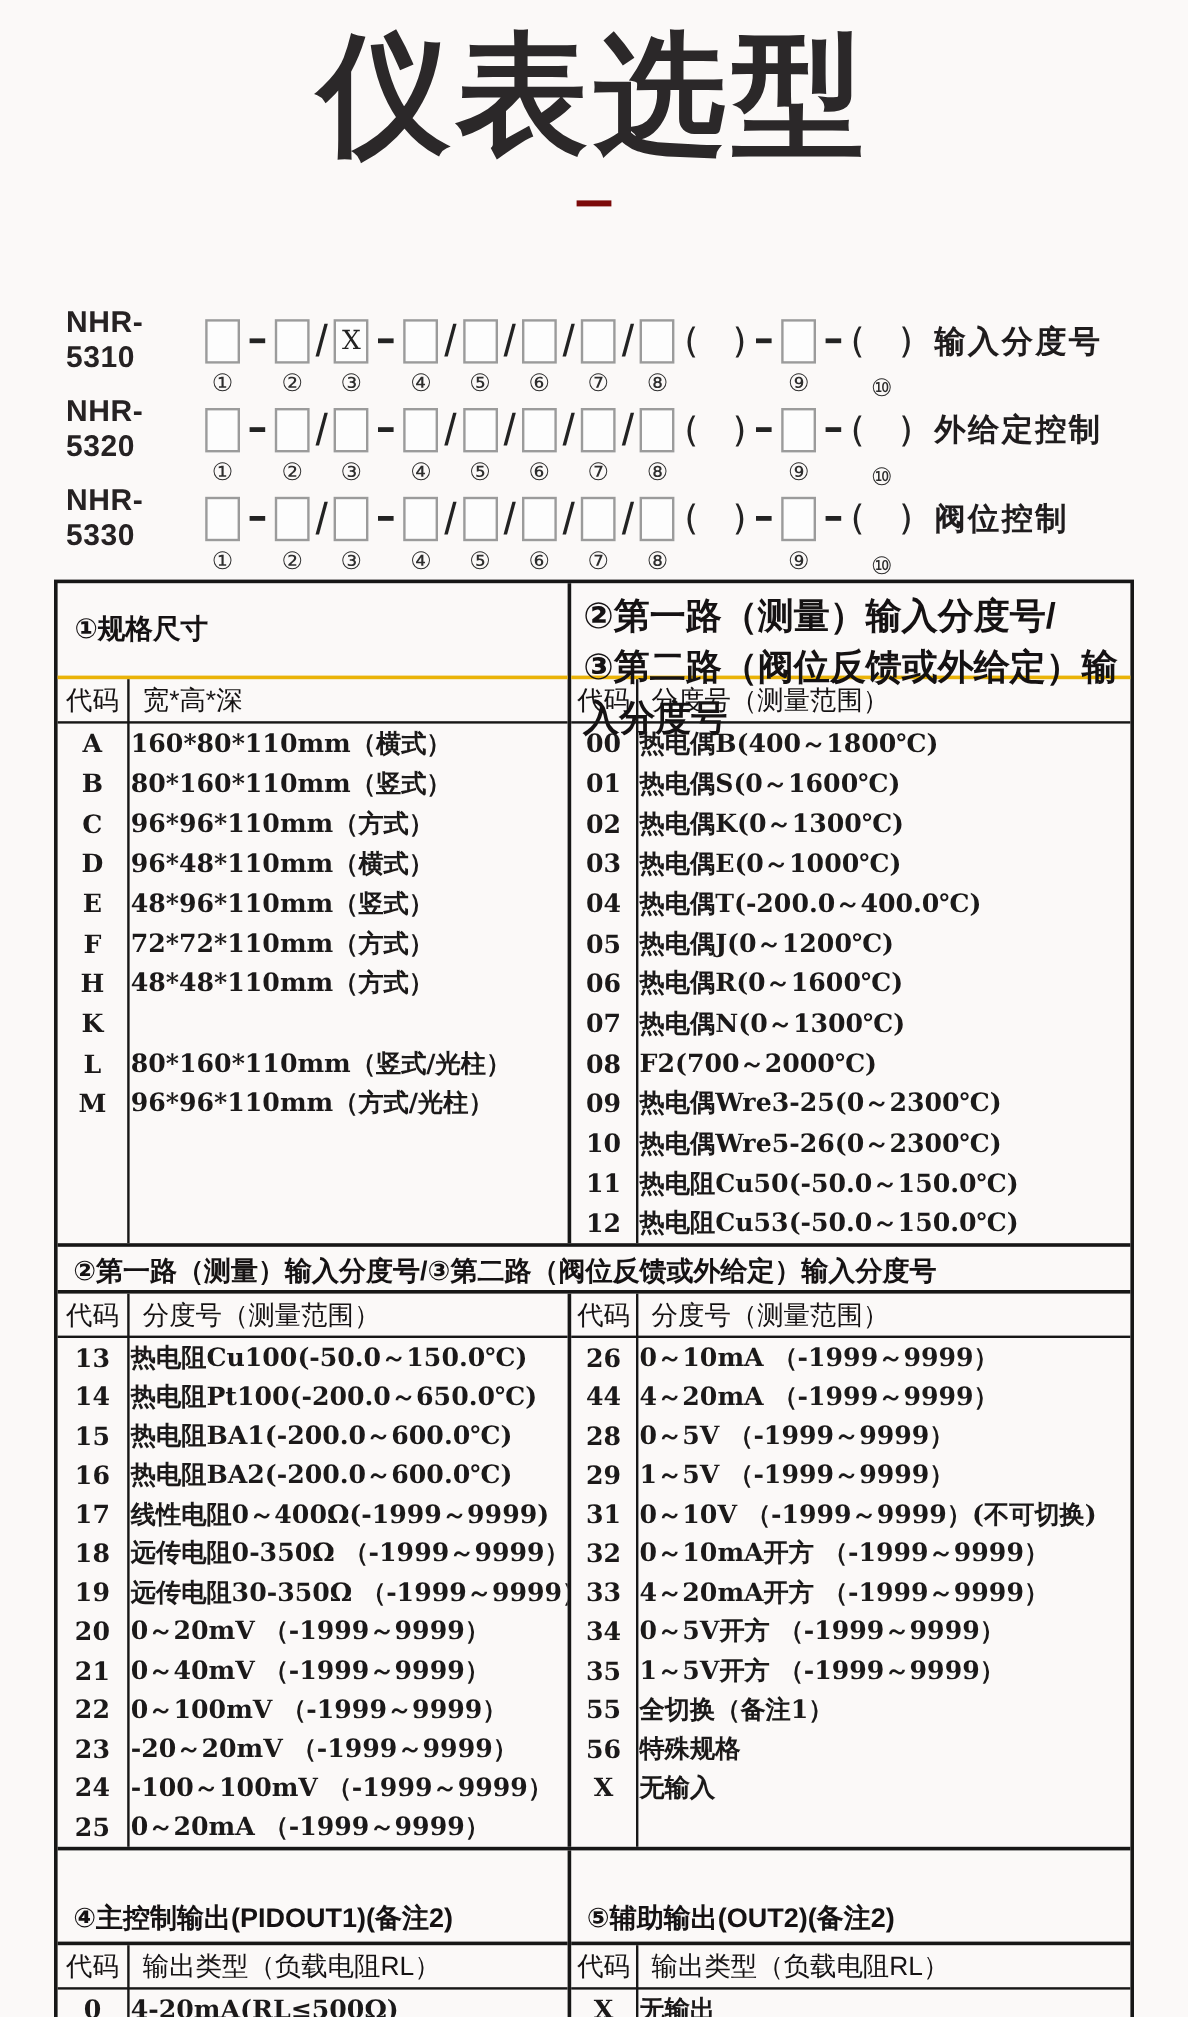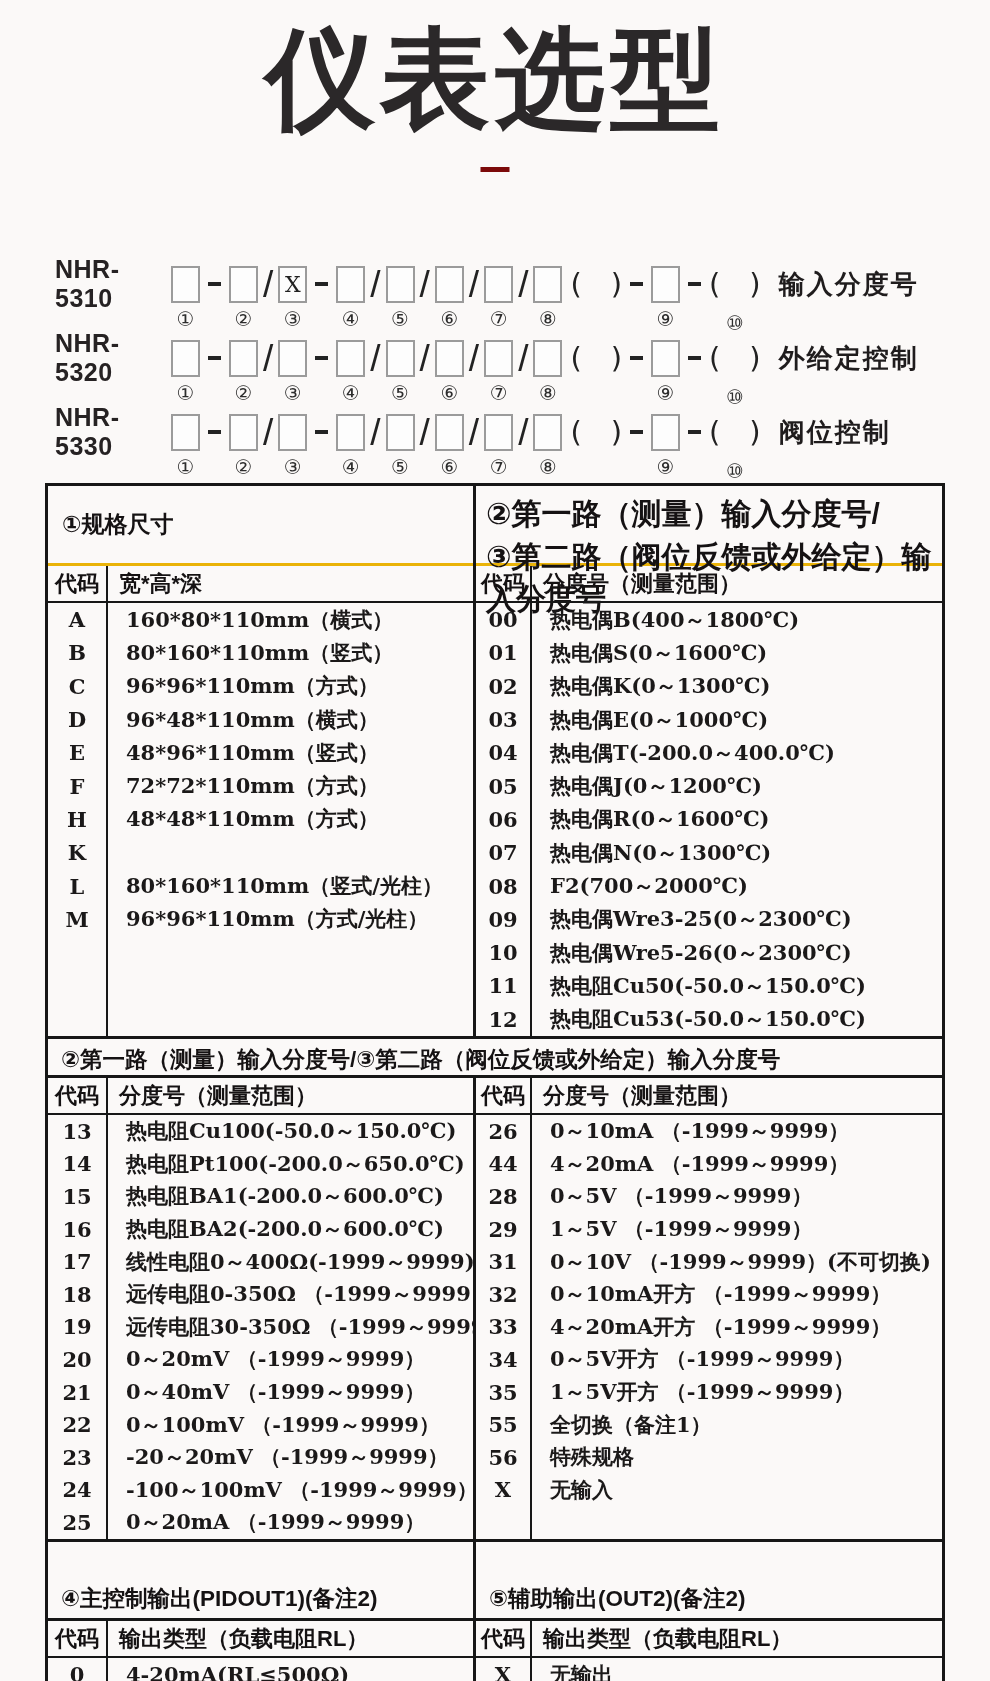--- a/index.html
+++ b/index.html
@@ -43,39 +43,39 @@
   .fullhead{height:42px;line-height:42px;border-top:3px solid #171717;border-bottom:3px solid #171717;
     padding-left:13px;font-size:22.5px;font-weight:700;color:#151213;box-sizing:border-box;}
   .sect3{border-top:3px solid #171717;}
   .h3{height:42px;display:flex;align-items:center;border-bottom:3px solid #171717;
     padding-left:13px;font-size:22.5px;font-weight:700;color:#151213;box-sizing:border-box;margin-top:37px;}
   .cols{position:relative;}
   .vline{position:absolute;top:0;bottom:0;width:2px;background:#171717;}
   .half.l .vline{left:58px;}
   .half.r .vline{left:54px;}
   .sub{height:37px;display:flex;align-items:center;border-bottom:2px solid #171717;
-    font-size:22px;font-weight:700;color:#151213;box-sizing:border-box;}
+    font-size:22px;font-weight:400;color:#151213;box-sizing:border-box;}
   .sc{flex:none;text-align:center;}
   .half.l .sc{width:58px;}
   .half.r .sc{width:54px;}
   .sv{padding-left:13px;white-space:nowrap;}
   .tbody{overflow:hidden;}
   .s1 .tbody{height:433px;}
   .s2 .tbody{height:424px;}
   .s3 .tbody{height:140px;}
   .trow{display:flex;align-items:center;
     font-family:"DejaVu Serif","Liberation Serif",serif;font-weight:600;
     font-size:21px;color:#1b1919;white-space:nowrap;}
   .s1 .trow{height:33.3px;}
   .s2 .trow{height:32.6px;}
   .s3 .trow{height:33.5px;}
   .c-code{flex:none;text-align:center;}
   .half.l .c-code{width:58px;}
   .half.r .c-code{width:54px;}
-  .c-val{padding-left:20px;}
+  .c-val{padding-left:3px;}
 </style>
 </head>
 <body style="background: rgb(251, 249, 248);">
 
 <div class="page-title">仪表选型</div>
 <div class="title-underline" style="background: rgb(124, 10, 10);"></div>
 
 <div class="models">
   <div class="model-line">
       <span class="mname">NHR-5310</span>

